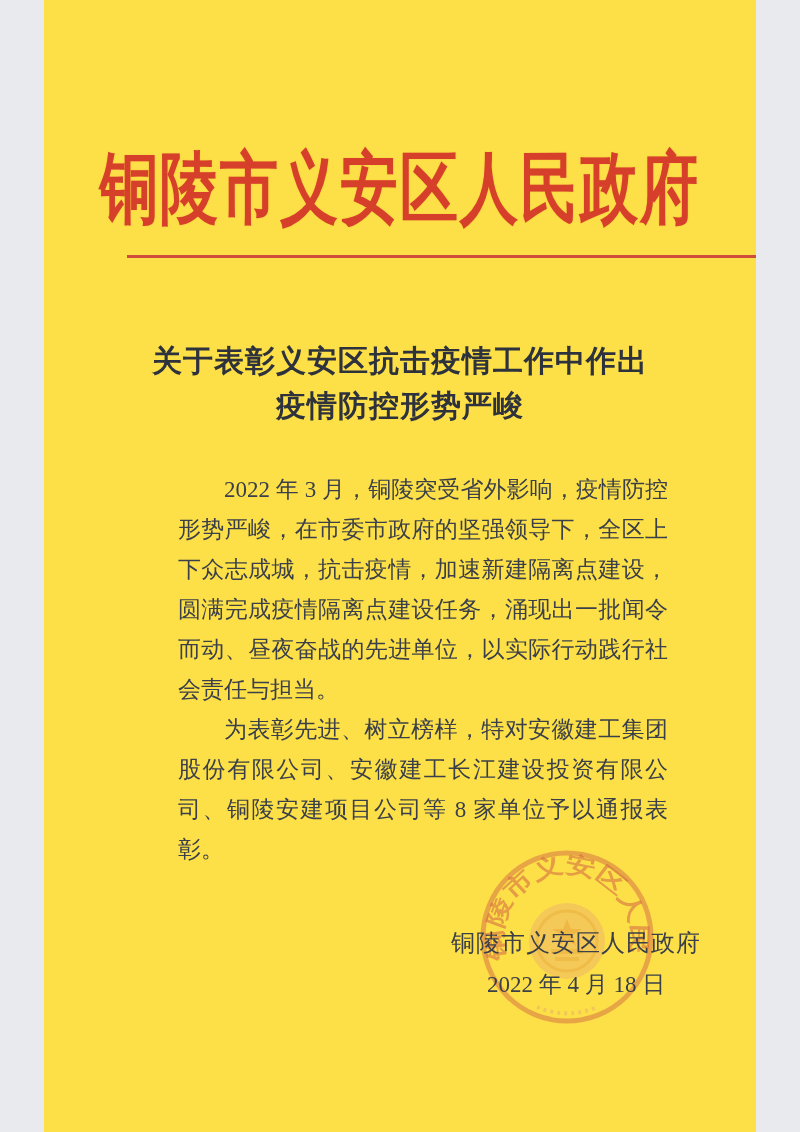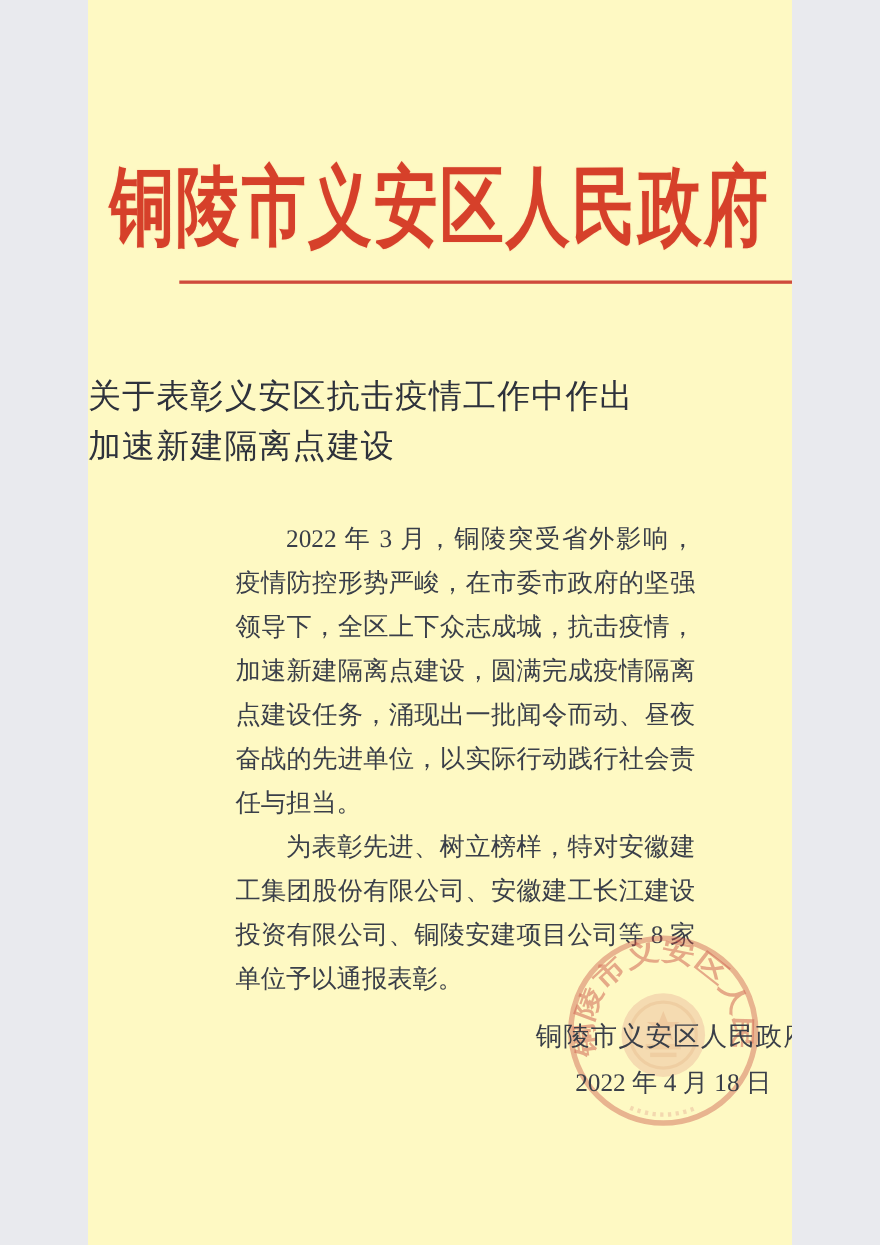--- a/index.html
+++ b/index.html
@@ -3,24 +3,24 @@
 <meta charset="utf-8">
 <style>
   html, body {
     margin: 0;
     padding: 0;
     background: #e9eaee;
     font-family: "Liberation Serif", "DejaVu Serif", serif;
   }
   .page {
     position: relative;
-    width: 640px;
+    width: 712px;
     height: 1132px;
     margin: 0 auto;
-    background: #fef9c3;
+    background: #fde047;
     overflow: hidden;
   }
   
   .letterhead {
     position: absolute;
     left: 0; right: 0;
     top: 146px;
     height: 86px;
     line-height: 86px;
     text-align: center;
@@ -42,23 +42,23 @@
     top: 255px;
     width: 634px;
     height: 3px;
     background: #cf4b3c;
   }
   
   .doc-title {
     position: absolute;
     left: 0; right: 0;
     top: 338px;
-    text-align: left;
+    text-align: center;
     font-size: 30px;
-    font-weight: normal;
+    font-weight: bold;
     color: #2e323c;
     line-height: 45px;
     letter-spacing: 1px;
   }
   
   .body-text {
     position: absolute;
     left: 90px;
     right: 88px;
     top: 470px;
@@ -112,21 +112,21 @@
 <div class="page">
 
   <div class="letterhead">
     <span class="letterhead-text">铜陵市义安区人民政府</span>
   </div>
 
   <div class="red-rule"></div>
 
   <div class="doc-title">
     <div>关于表彰义安区抗击疫情工作中作出</div>
-    <div>加速新建隔离点建设</div>
+    <div>疫情防控形势严峻</div>
   </div>
 
   <div class="body-text">
     <p>2022 年 3 月，铜陵突受省外影响，疫情防控形势严峻，在市委市政府的坚强领导下，全区上下众志成城，抗击疫情，加速新建隔离点建设，圆满完成疫情隔离点建设任务，涌现出一批闻令而动、昼夜奋战的先进单位，以实际行动践行社会责任与担当。</p>
     <p>为表彰先进、树立榜样，特对安徽建工集团股份有限公司、安徽建工长江建设投资有限公司、铜陵安建项目公司等 8 家单位予以通报表彰。</p>
   </div>
 
   <svg class="seal" viewBox="0 0 176 176">
 
     <circle cx="88" cy="88" r="84" fill="none" stroke="#c94f42" stroke-width="5" opacity="0.48"></circle>

